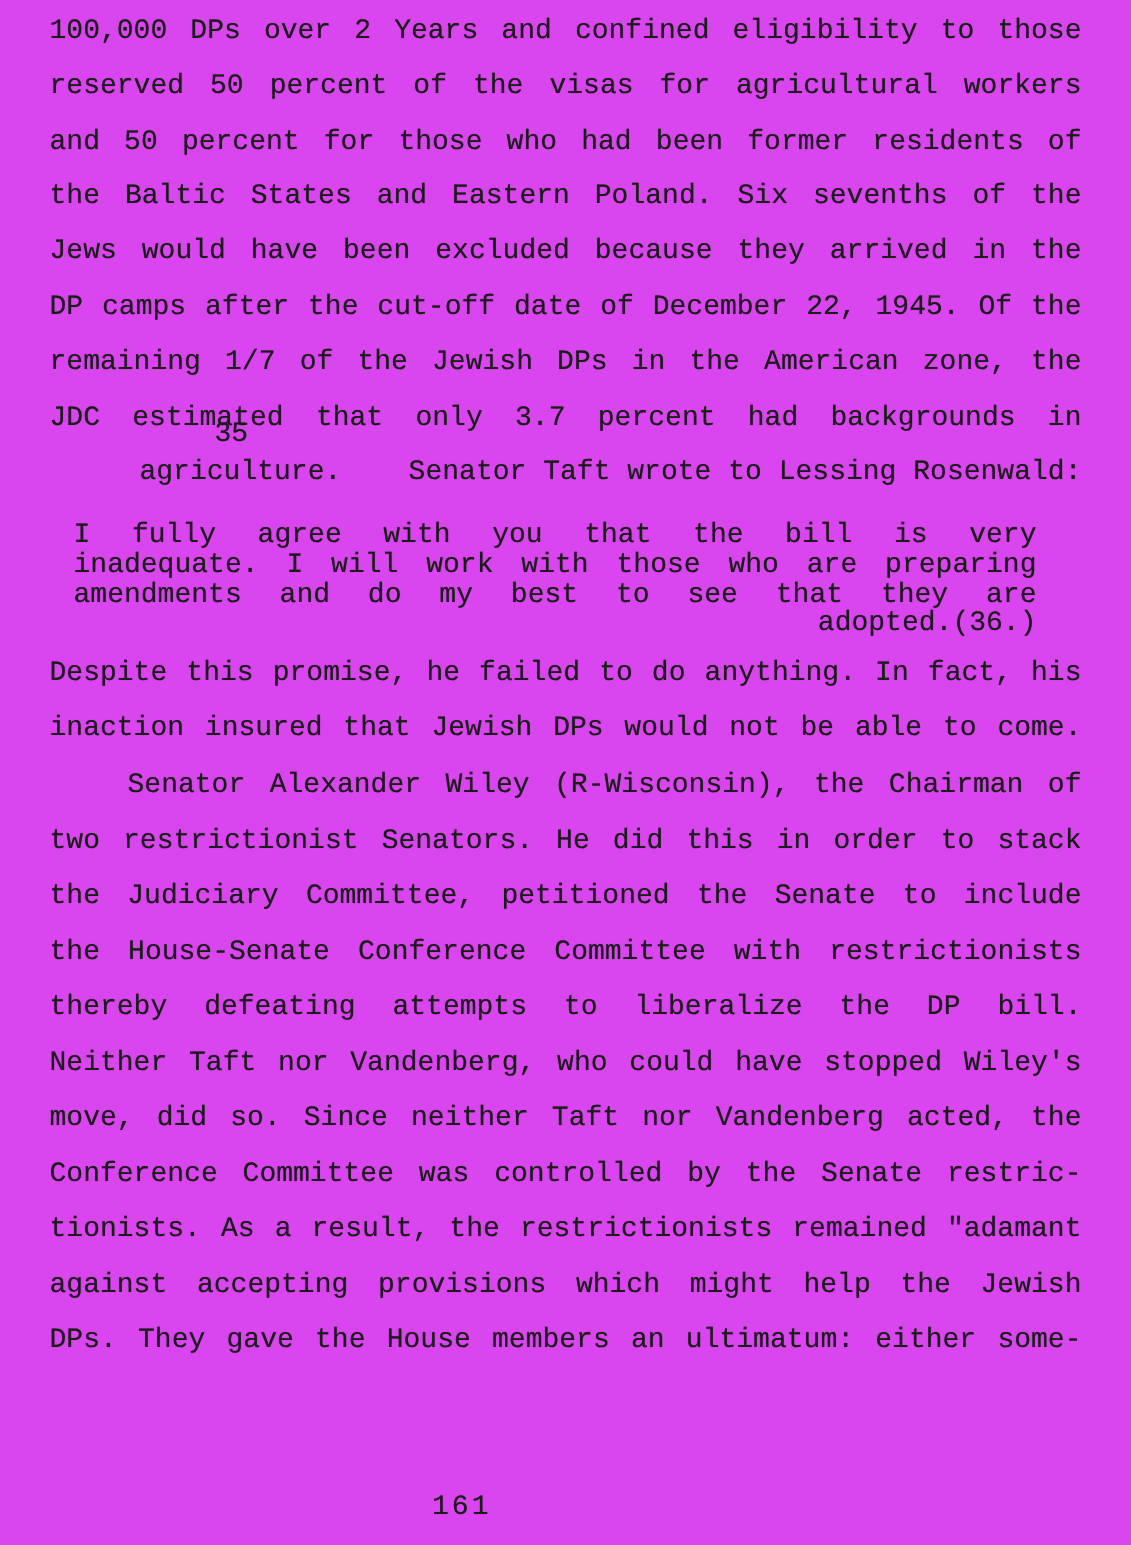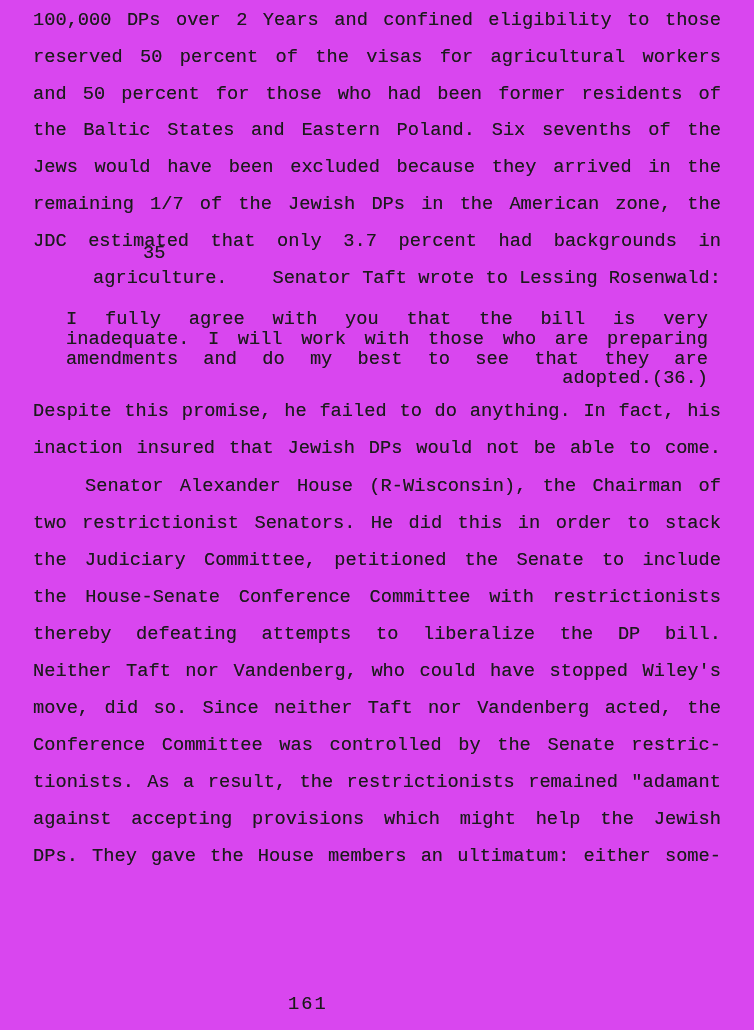--- a/index.html
+++ b/index.html
@@ -38,21 +38,21 @@
     white-space: pre;
     text-align: right;
   }
   
   .sec-body .line {
     height: 36.8px;
     line-height: 36.8px;
   }
   
   .sec-blockquote {
-    margin-left: 33px;
+    margin-left: 16px;
     width: 642px;
   }
   .sec-blockquote .line {
     height: 19.7px;
     line-height: 19.7px;
   }
   [data-name="section-taft-quote"]     { margin-top: 14px; }
   [data-name="section-despite-paragraph"] { margin-top: 4px; }
   [data-name="section-wiley-paragraph"]   { margin-top: 1px; }
   [data-name="section-wiley-paragraph"] .line:first-child { padding-left: 52px; }
@@ -79,36 +79,37 @@
 <body>
 
 <div class="page" data-name="document-page">
   <div class="text-body" id="doc-body" data-name="page-text-column">
       <div class="sec-body" data-name="section-opening-paragraph">
         <div class="line justify" data-name="text-line">100,000  DPs over 2 Years and confined eligibility to  those</div>
         <div class="line justify" data-name="text-line">reserved  50 percent of the visas for  agricultural  workers</div>
         <div class="line justify" data-name="text-line">and  50 percent for those who had been former  residents  of</div>
         <div class="line justify" data-name="text-line">the  Baltic States and Eastern Poland. Six sevenths  of  the</div>
         <div class="line justify" data-name="text-line">Jews  would have been excluded because they  arrived in  the</div>
+        <div class="line justify" data-name="text-line">DP camps after the cut-off date of December 22, 1945. Of the</div>
         <div class="line justify" data-name="text-line">remaining  1/7 of the Jewish DPs in the American  zone,  the</div>
         <div class="line justify" data-name="text-line">JDC  estimated  that  only 3.7 percent  had  backgrounds  in</div>
         <div class="line natural" data-name="text-line"><span class="fn-sup" data-name="footnote-marker">35</span>agriculture.    Senator Taft wrote to Lessing Rosenwald:</div>
       </div>
       <div class="sec-blockquote" data-name="section-taft-quote">
         <div class="line justify" data-name="text-line">I   fully  agree  with  you  that  the  bill  is   very</div>
         <div class="line justify" data-name="text-line">inadequate.  I will work with those who  are  preparing</div>
         <div class="line justify" data-name="text-line">amendments  and  do  my  best  to  see  that  they  are</div>
         <div class="line natural" data-name="text-line">adopted.(36.)</div>
       </div>
       <div class="sec-body" data-name="section-despite-paragraph">
         <div class="line justify" data-name="text-line">Despite this promise, he failed to do anything. In fact, his</div>
         <div class="line justify" data-name="text-line">inaction insured that Jewish DPs would not be able to come.</div>
       </div>
       <div class="sec-body" data-name="section-wiley-paragraph">
-        <div class="line justify" data-name="text-line">Senator Alexander House (R-Wisconsin), the Chairman  of</div>
+        <div class="line justify" data-name="text-line">Senator Alexander Wiley (R-Wisconsin), the Chairman  of</div>
         <div class="line justify" data-name="text-line">two  restrictionist Senators. He did this in order to  stack</div>
         <div class="line justify" data-name="text-line">the  Judiciary Committee, petitioned the Senate  to  include</div>
         <div class="line justify" data-name="text-line">the  House-Senate Conference Committee with  restrictionists</div>
         <div class="line justify" data-name="text-line">thereby  defeating  attempts  to  liberalize  the  DP  bill.</div>
         <div class="line justify" data-name="text-line">Neither Taft nor Vandenberg, who could have stopped  Wiley's</div>
         <div class="line justify" data-name="text-line">move,  did so. Since neither Taft nor Vandenberg  acted, the</div>
         <div class="line justify" data-name="text-line">Conference  Committee was controlled by the Senate  restric-</div>
         <div class="line justify" data-name="text-line">tionists. As a result, the restrictionists remained "adamant</div>
         <div class="line justify" data-name="text-line">against  accepting  provisions which might help  the  Jewish</div>
         <div class="line justify" data-name="text-line">DPs. They gave the House members an ultimatum: either  some-</div>

